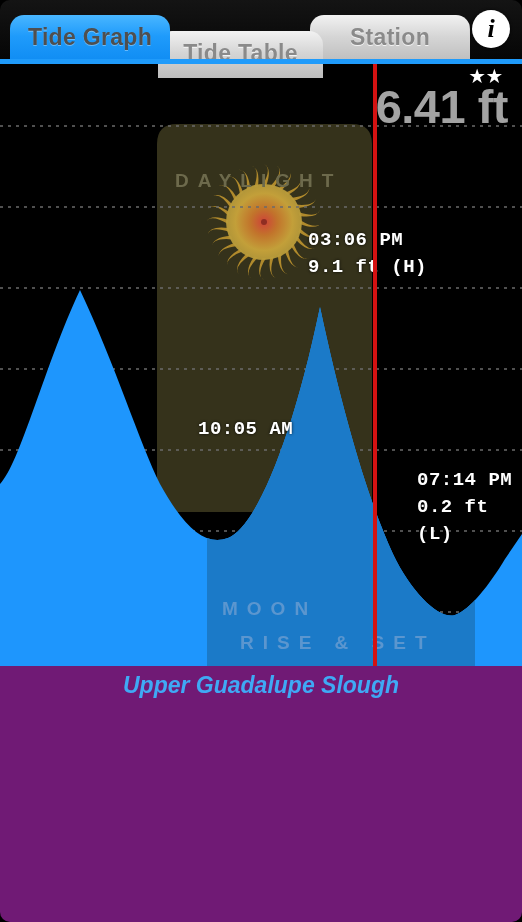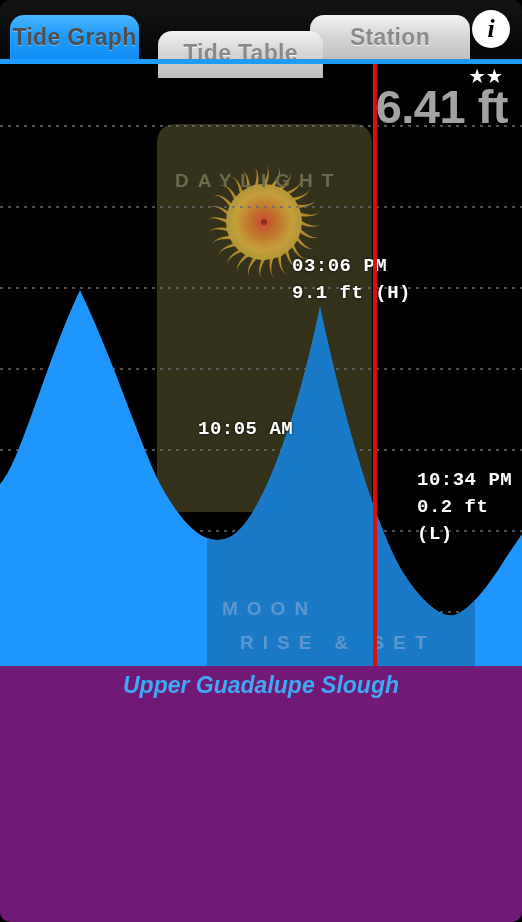--- a/index.html
+++ b/index.html
@@ -51,21 +51,21 @@
     background: linear-gradient(to bottom, #f2f2f2 0%, #d6d6d6 45%, #bdbdbd 100%);
     color: #8a8a8a;
     text-shadow: 0 1px 0 rgba(255,255,255,0.75);
   }
   .tab.active {
     background: linear-gradient(to bottom, #49b6ff 0%, #1f9bfb 45%, #0f8cf3 100%);
     color: #4f4f4f;
     text-shadow: 0 1px 0 rgba(255,255,255,0.35);
     z-index: 4;
   }
-  #tab-0 { left: 10px;  width: 129px; transform: skewX(0deg); }
+  #tab-0 { left: 10px;  width: 160px; transform: skewX(0deg); }
   #tab-1 { left: 158px; width: 165px; z-index: 3; margin-top: 16px; }
   #tab-2 { left: 310px; width: 160px; z-index: 2; }
   #tabbar-underline {
     position: absolute;
     left: 0; top: 59px;
     width: 522px; height: 5px;
     background: #1f9bfb;
     z-index: 5;
   }
 
@@ -157,21 +157,21 @@
     color: #fff;
     font-family: "Liberation Mono", monospace;
     font-size: 19px;
     font-weight: bold;
     letter-spacing: 0.5px;
     line-height: 27px;
     pointer-events: none;
     text-shadow: 0 0 3px rgba(0,0,0,0.9);
   }
   #event-0 { left: 55px;  top: 145px; }
-  #event-1 { left: 292px; top: 163px; margin-top: 26px; }
+  #event-1 { left: 308px; top: 163px; }
   #event-2 { left: 198px; top: 352px; }
   #event-3 { left: 417px; top: 403px; }
 
   
   #now-line {
     position: absolute;
     left: 373px; top: 0;
     width: 4px; height: 602px;
     background: #d41212;
     z-index: 25;
@@ -283,21 +283,21 @@
     <div class="band-label" id="moon-label-2">RISE &amp; SET</div>
 
     <div class="event" id="event-1">
       <div>03:06 PM</div>
       <div>9.1 ft (H)</div>
     </div>
     <div class="event" id="event-2">
       <div>10:05 AM</div>
     </div>
     <div class="event" id="event-3">
-      <div>10:34 PM</div>
+      <div>07:14 PM</div>
       <div>0.2 ft (L)</div>
     </div>
 
     <div id="now-line"></div>
 
     <div id="reading">
       <div id="reading-stars">★★</div>
       <div id="reading-value">6.41 ft</div>
     </div>
   </div>

